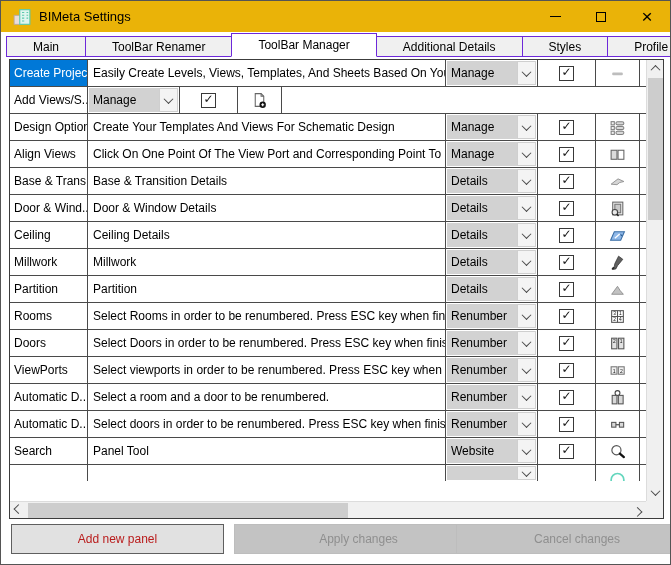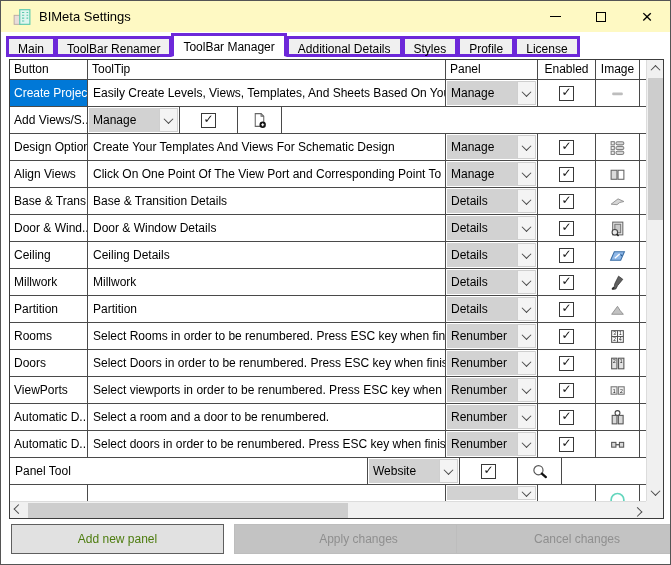--- a/index.html
+++ b/index.html
@@ -2,32 +2,32 @@
 <html><head>
 <meta charset="utf-8">
 <style>
   html,body{margin:0;padding:0;background:#fff;}
   .window{
     position:relative;width:671px;height:565px;box-sizing:border-box;
     background:#fff;border:1px solid #555;overflow:hidden;
     font-family:"Liberation Sans","DejaVu Sans",sans-serif;color:#000;
   }
   
-  .titlebar{position:absolute;top:0;left:0;right:0;height:31px;background:#fef9c3;}
+  .titlebar{position:absolute;top:0;left:0;right:0;height:31px;background:#eab308;}
   .app-icon{position:absolute;left:12px;top:7px;width:18px;height:18px;}
   .title-text{position:absolute;left:38px;top:0;line-height:31px;font-size:13px;}
   .win-controls{position:absolute;right:0;top:0;height:31px;display:flex;}
   .win-btn{width:46px;height:31px;display:flex;align-items:center;justify-content:center;}
   .glyph-min{width:11px;height:1px;background:#000;}
   .glyph-max{width:10px;height:10px;border:1px solid #000;box-sizing:border-box;}
   .glyph-close{font-size:19px;font-weight:300;line-height:1;}
   
   .tabstrip{position:absolute;top:32px;left:5px;right:0;height:24px;display:flex;align-items:flex-end;}
-  .tab{height:21px;line-height:20px;padding:0 9px;font-size:12px;background:#f0f0f0;
-       border:3px solid #6d28d9;margin-right:-1px;box-sizing:border-box;white-space:nowrap;text-align:right;}
+  .tab{height:21px;line-height:20px;padding:0 26px;font-size:12px;background:#f0f0f0;
+       border:1px solid #6d28d9;margin-right:-1px;box-sizing:border-box;white-space:nowrap;text-align:right;}
   .tab.active{height:24px;line-height:23px;background:#fff;z-index:2;border-bottom:1px solid #fff;}
   
   .grid{position:absolute;left:8px;top:58px;width:655px;height:460px;box-sizing:border-box;
         border:1px solid #3c3c3c;background:#fff;overflow:hidden;}
   .content{position:absolute;left:0;top:0;width:636px;height:441px;overflow:hidden;}
   .hrow,.row{display:flex;box-sizing:border-box;}
   .hrow{height:20px;border-bottom:1px solid #4a4a4a;}
   .row{height:27px;border-bottom:1px solid #4a4a4a;background:#fff;}
   .row.partial{height:16px;border-bottom:none;overflow:hidden;}
   .cell{box-sizing:border-box;border-right:1px solid #4a4a4a;overflow:hidden;position:relative;}
@@ -57,21 +57,21 @@
   .sb-corner{position:absolute;right:0;bottom:0;width:17px;height:17px;background:#f0f0f0;}
   .sb-arrow{position:absolute;width:17px;height:17px;display:flex;align-items:center;justify-content:center;}
   .chev.up{transform:rotate(-135deg) translate(-1px,-1px);}
   .chev.left{transform:rotate(135deg) translate(-1px,1px);}
   .chev.right{transform:rotate(-45deg) translate(-1px,1px);}
   .vthumb{position:absolute;left:1px;width:15px;top:18px;height:142px;background:#cdcdcd;}
   .hthumb{position:absolute;top:1px;height:15px;left:18px;width:320px;background:#cdcdcd;}
   
   .btn{position:absolute;top:523px;height:30px;font-size:12px;
        font-family:"Liberation Sans","DejaVu Sans",sans-serif;box-sizing:border-box;}
-  .btn.on{background:#e1e1e1;border:1px solid #5f5f5f;color:#4d7c0f;}
+  .btn.on{background:#e1e1e1;border:1px solid #5f5f5f;color:#b91c1c;}
   .btn.off{background:#c3c3c3;border:1px solid #bdbdbd;color:#8f8f8f;}
   .btn1{left:10px;width:213px;} .btn2{left:233px;width:249px;} .btn3{left:455px;width:242px;}
   svg{display:block;}
 </style>
 </head>
 <body>
 
 <div class="window">
 
   <div class="titlebar">
@@ -101,28 +101,20 @@
       <div class="tab">ToolBar Renamer</div>
       <div class="tab active">ToolBar Manager</div>
       <div class="tab">Additional Details</div>
       <div class="tab">Styles</div>
       <div class="tab">Profile</div>
       <div class="tab">License</div>
     </div>
 
   <div class="grid">
     <div class="content">
-      <div class="hrow">
-          <div class="cell hcell c1">Button</div>
-          <div class="cell hcell c2">ToolTip</div>
-          <div class="cell hcell c3">Panel</div>
-          <div class="cell hcell c4 center">Enabled</div>
-          <div class="cell hcell c5 center">Image</div>
-          <div class="cell hcell c6"></div>
-        </div>
       <div id="rows-host">
           <div class="row">
             <div class="cell t c1 sel">Create Project</div>
             <div class="cell t c2">Easily Create Levels, Views, Templates, And Sheets Based On Your Ref...</div>
             <div class="cell c3">
               <div class="combo">
                 <div class="combo-label">Manage</div>
                 <div class="combo-btn">
                   <span class="chev down"></span>
                 </div>
@@ -518,20 +510,21 @@
                 <svg width="17" height="17" viewBox="0 0 16 16">
                   <rect x="2.5" y="6" width="4" height="4.5" fill="#d9d9d9" stroke="#555"></rect>
                   <rect x="9.8" y="6" width="4" height="4.5" fill="#d9d9d9" stroke="#555"></rect>
                   <path d="M6.5 8.2 H9.8" stroke="#555" stroke-width="1.2"></path>
                 </svg>
               </div>
             </div>
             <div class="cell c6"></div>
           </div>
           <div class="row">
+            <div class="cell t c1">Search</div>
             <div class="cell t c2">Panel Tool</div>
             <div class="cell c3">
               <div class="combo">
                 <div class="combo-label">Website</div>
                 <div class="combo-btn">
                   <span class="chev down"></span>
                 </div>
               </div>
             </div>
             <div class="cell c4">

